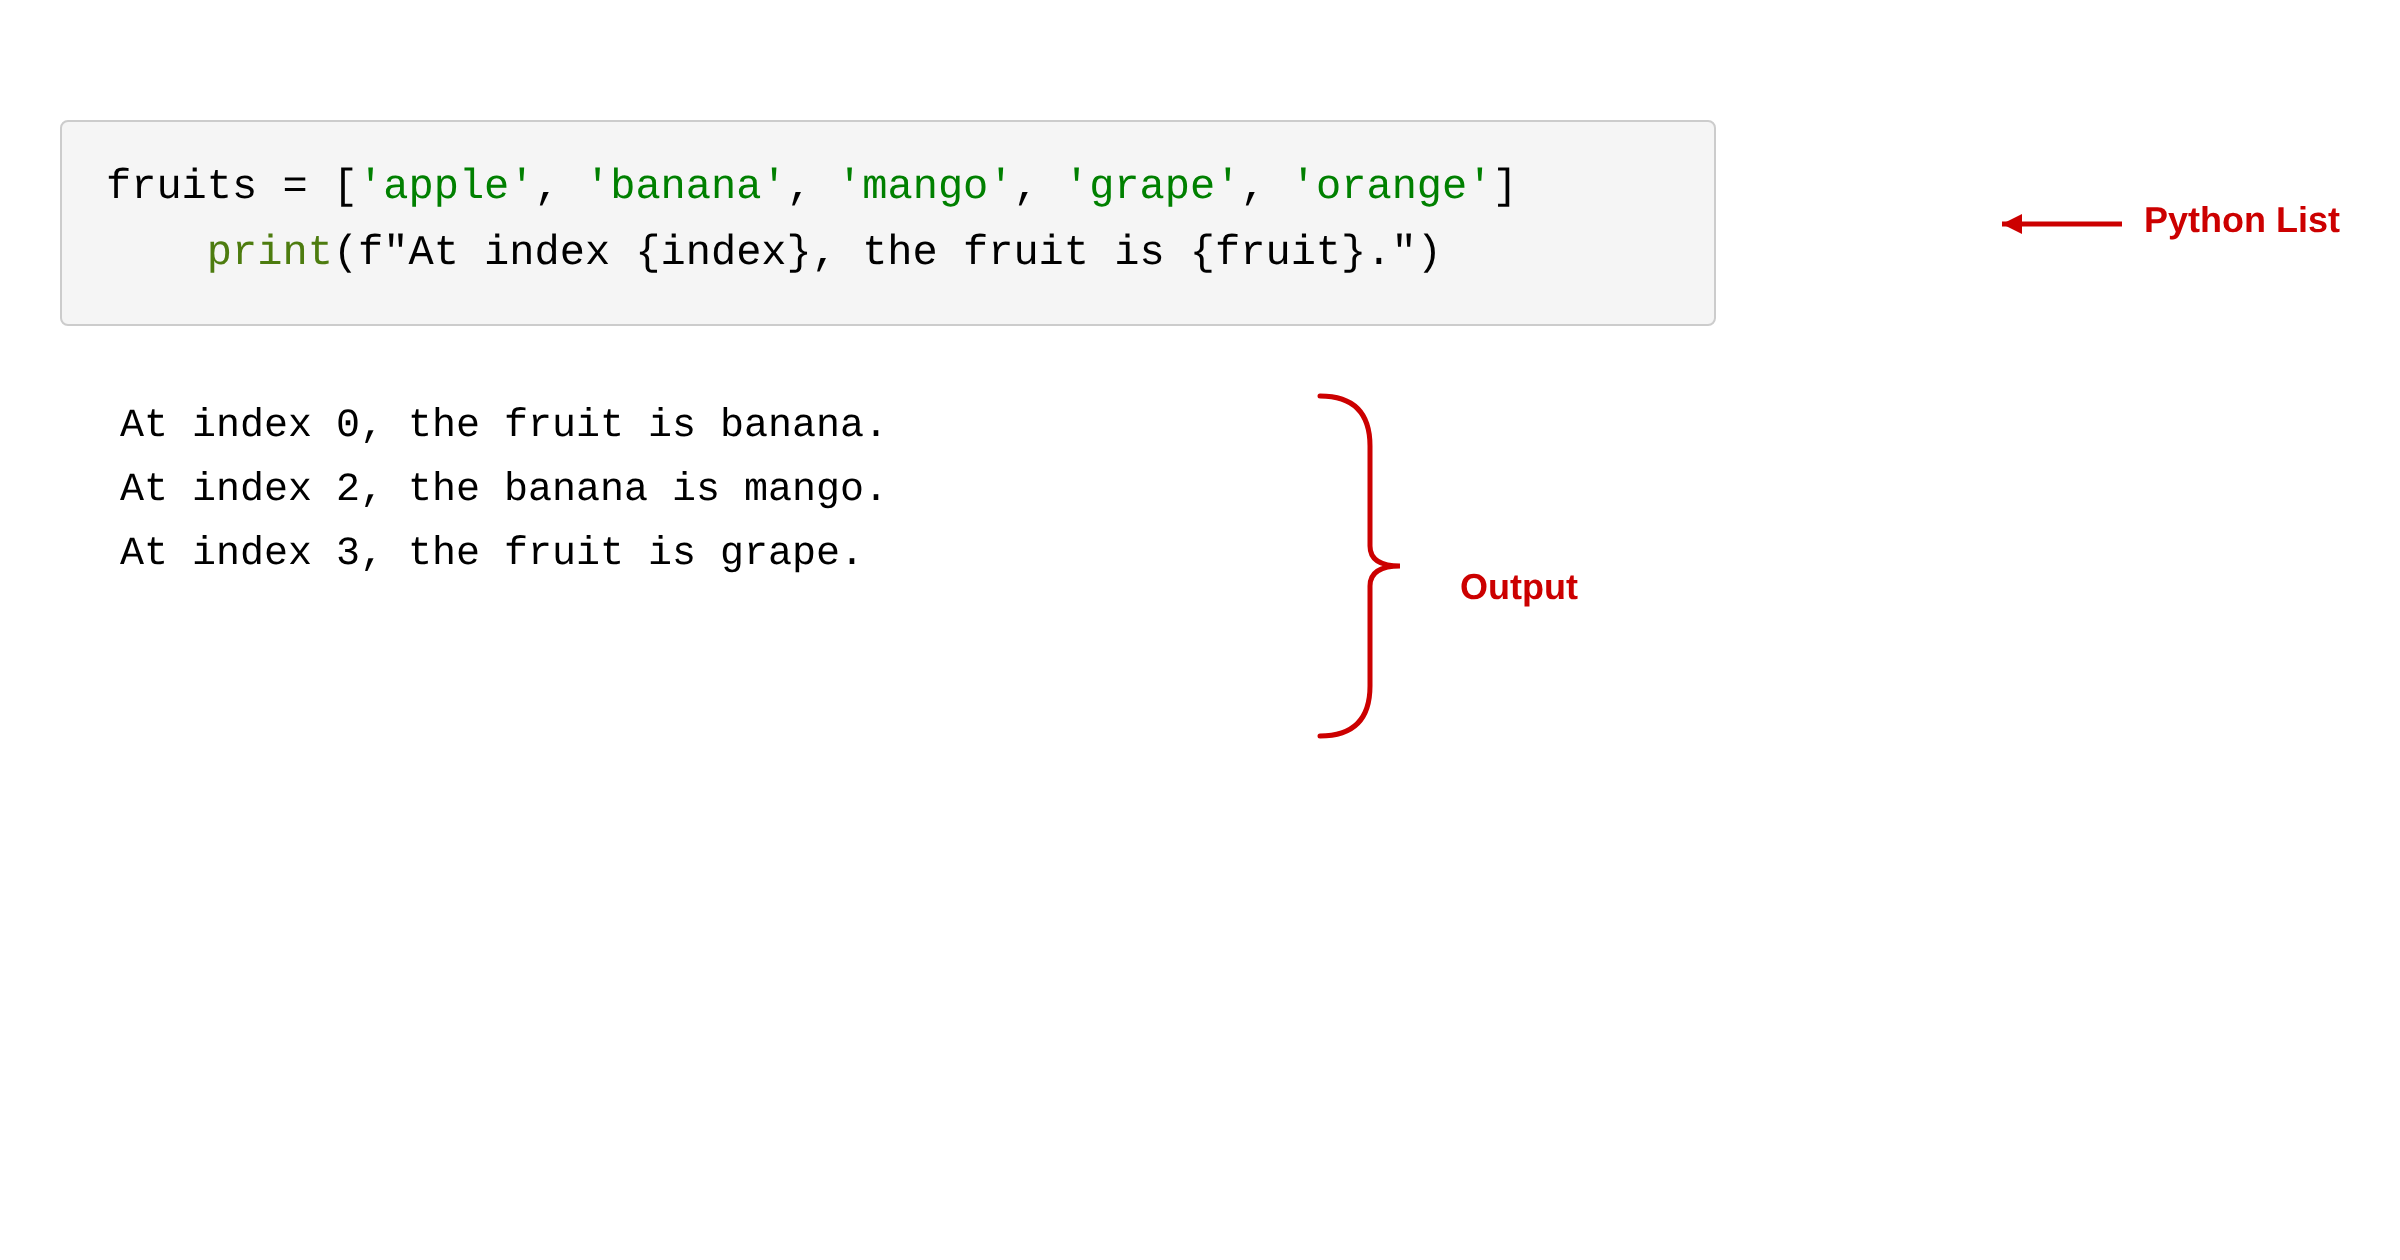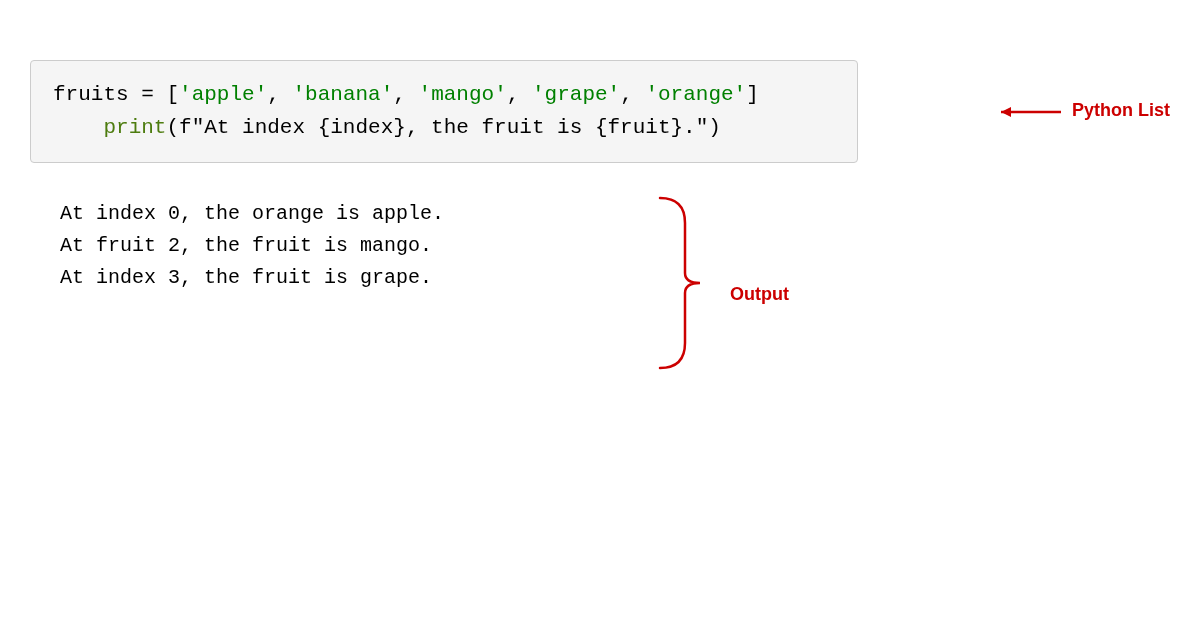--- a/index.html
+++ b/index.html
@@ -148,22 +148,22 @@
       <svg width="70" height="24" viewBox="0 0 70 24">
         <line x1="65" y1="12" x2="5" y2="12" stroke="#cc0000" stroke-width="2.5"></line>
         <polygon points="5,12 15,7 15,17" fill="#cc0000"></polygon>
       </svg>
       <span class="python-list-label">Python List</span>
     </div>
   </div>
 
   <div class="output-section">
     <div class="output-lines">
-      <span class="output-line">At index 0, the orange is apple.</span>
-      <span class="output-line">At fruit 2, the fruit is mango.</span>
+      <span class="output-line">At index 0, the fruit is banana.</span>
+      <span class="output-line">At index 2, the banana is mango.</span>
       <span class="output-line">At index 3, the fruit is grape.</span>
     </div>
 
     <svg class="output-brace-svg" width="80" height="180" viewBox="0 0 80 180">
 
       <path d="M 10,5 Q 35,5 35,30 L 35,80 Q 35,90 50,90 Q 35,90 35,100 L 35,150 Q 35,175 10,175" fill="none" stroke="#cc0000" stroke-width="2.5" stroke-linecap="round"></path>
     </svg>
 
     <span class="output-label">Output</span>
   </div>

